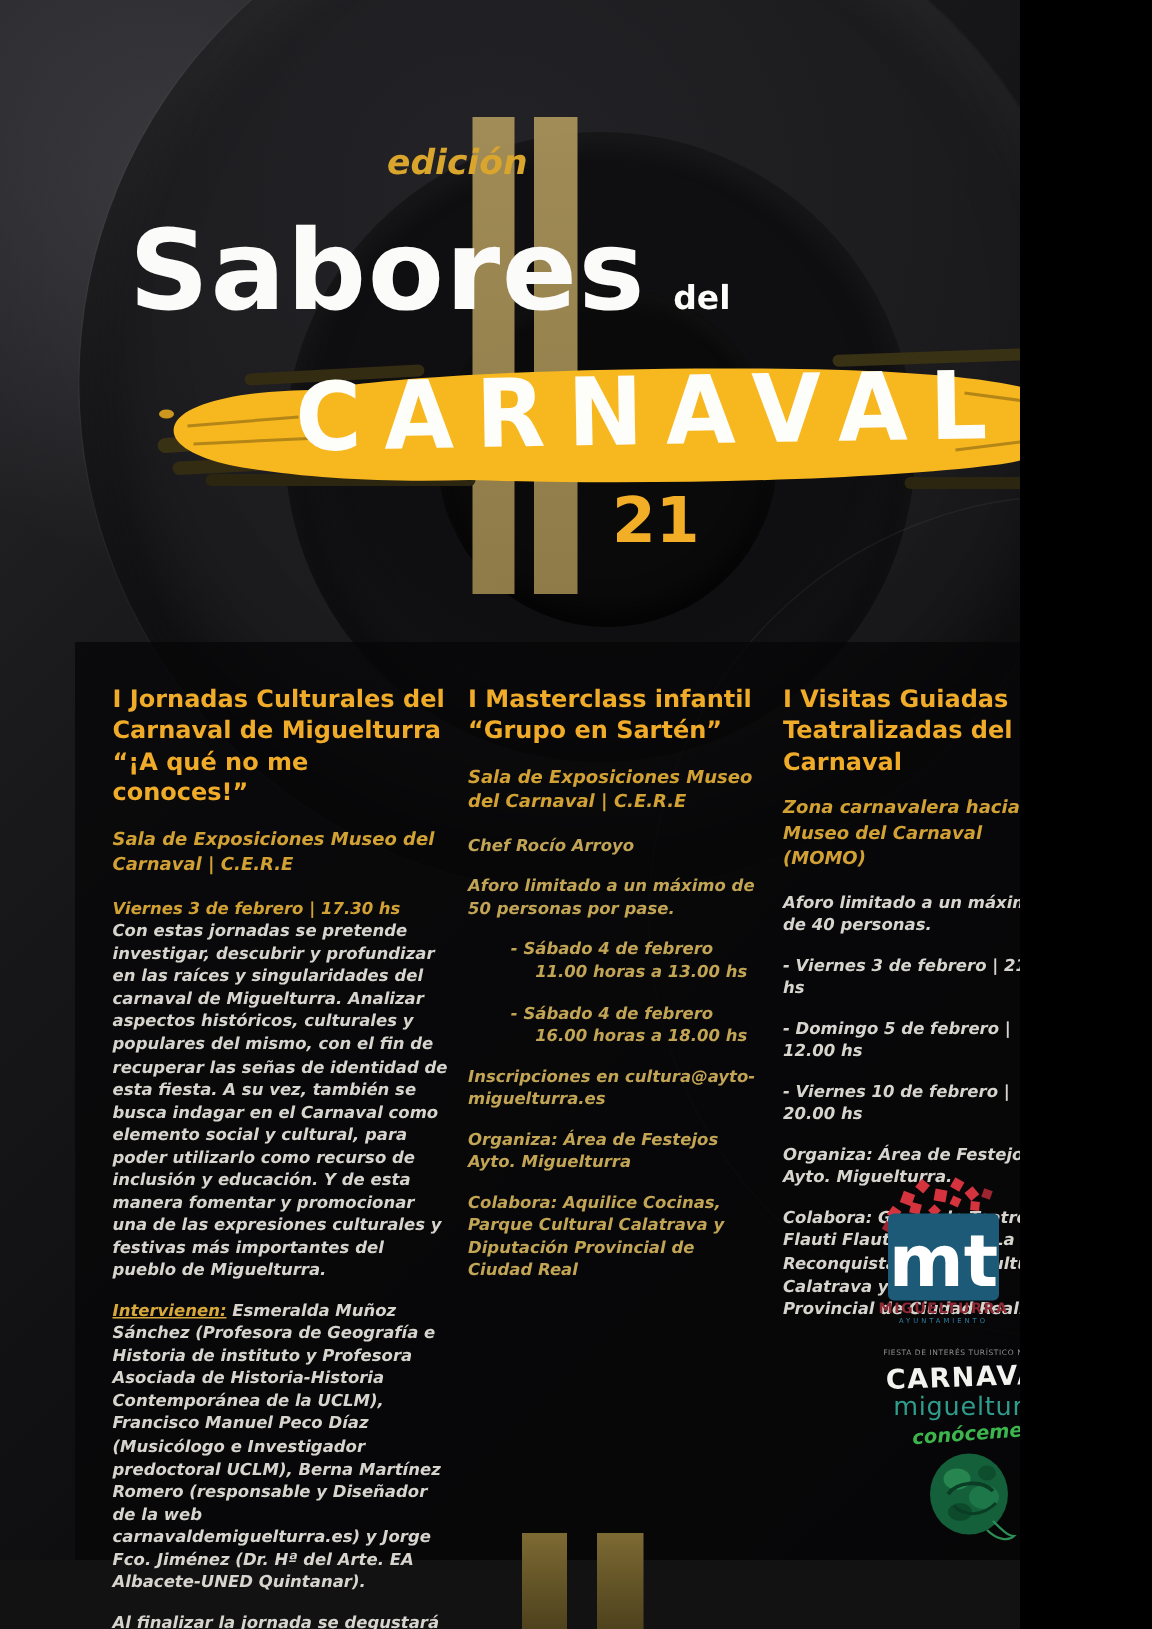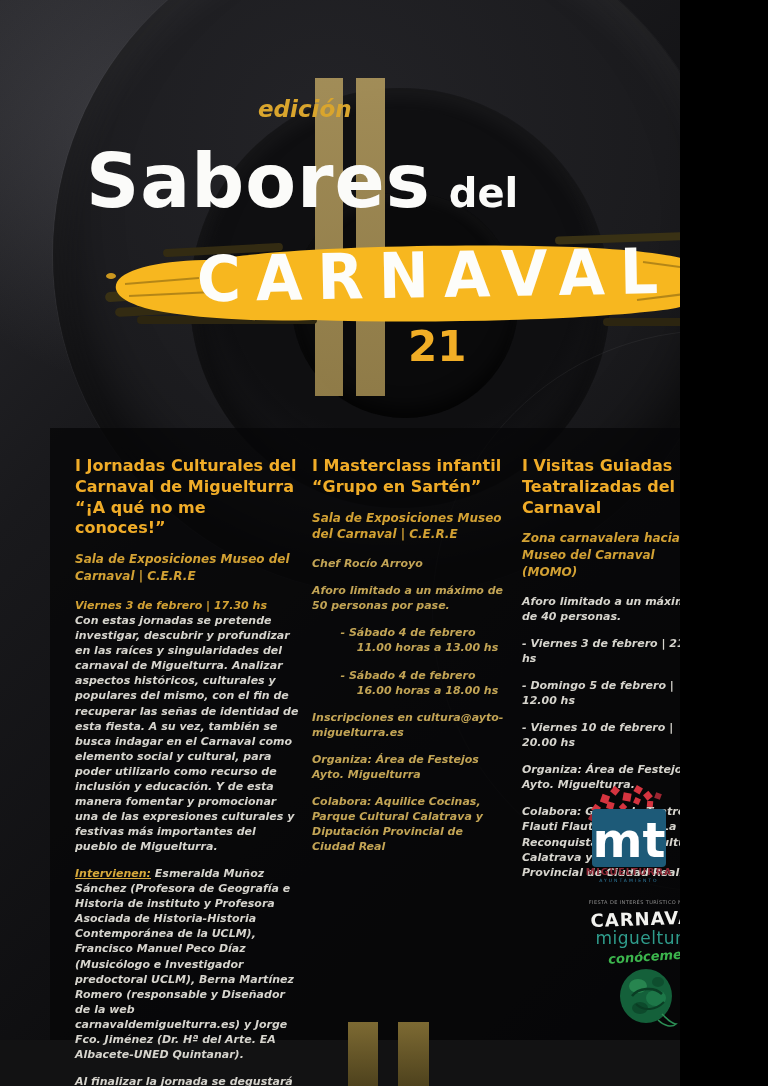--- a/index.html
+++ b/index.html
@@ -29,21 +29,21 @@
   .stripe-top-left{left:315px;width:28px;}
   .stripe-top-right{left:356px;width:29px;}
   .stripe-bottom{top:1022px;height:64px;background:linear-gradient(#7d6a33,#4e421d);}
   .stripe-bottom-left{left:348px;width:30px;}
   .stripe-bottom-right{left:398px;width:31px;}
   
   .edicion{position:absolute;left:258px;top:96px;font-size:23px;font-style:italic;font-weight:600;
     color:#d9a52d;z-index:5;}
   .title-row{position:absolute;left:86px;top:138px;z-index:5;display:flex;align-items:baseline;}
   .title-main{font-size:74px;font-weight:800;color:#fbfbf9;letter-spacing:1px;}
-  .title-del{font-size:40px;font-weight:800;color:#fbfbf9;margin-left:18px;}
+  .title-del{font-size:22px;font-weight:800;color:#fbfbf9;margin-left:18px;}
   .brush{position:absolute;left:103px;top:226px;z-index:4;}
   .title-brush-text{position:absolute;left:168px;top:240px;width:534px;text-align:center;z-index:5;
     font-size:60px;font-weight:700;color:#fdfdfa;letter-spacing:15px;transform:rotate(-1deg) scaleY(1.05);}
   .year{position:absolute;left:408px;top:322px;font-size:42px;font-weight:800;color:#f2ae26;z-index:5;}
   
   .panel{position:absolute;left:50px;top:428px;width:673px;height:612px;z-index:6;
     background:rgba(7,7,8,0.78);display:flex;align-items:flex-start;
     padding:0;box-sizing:border-box;}
   .col{padding-top:28px;}
   .col1{width:225px;margin-left:25px;}

